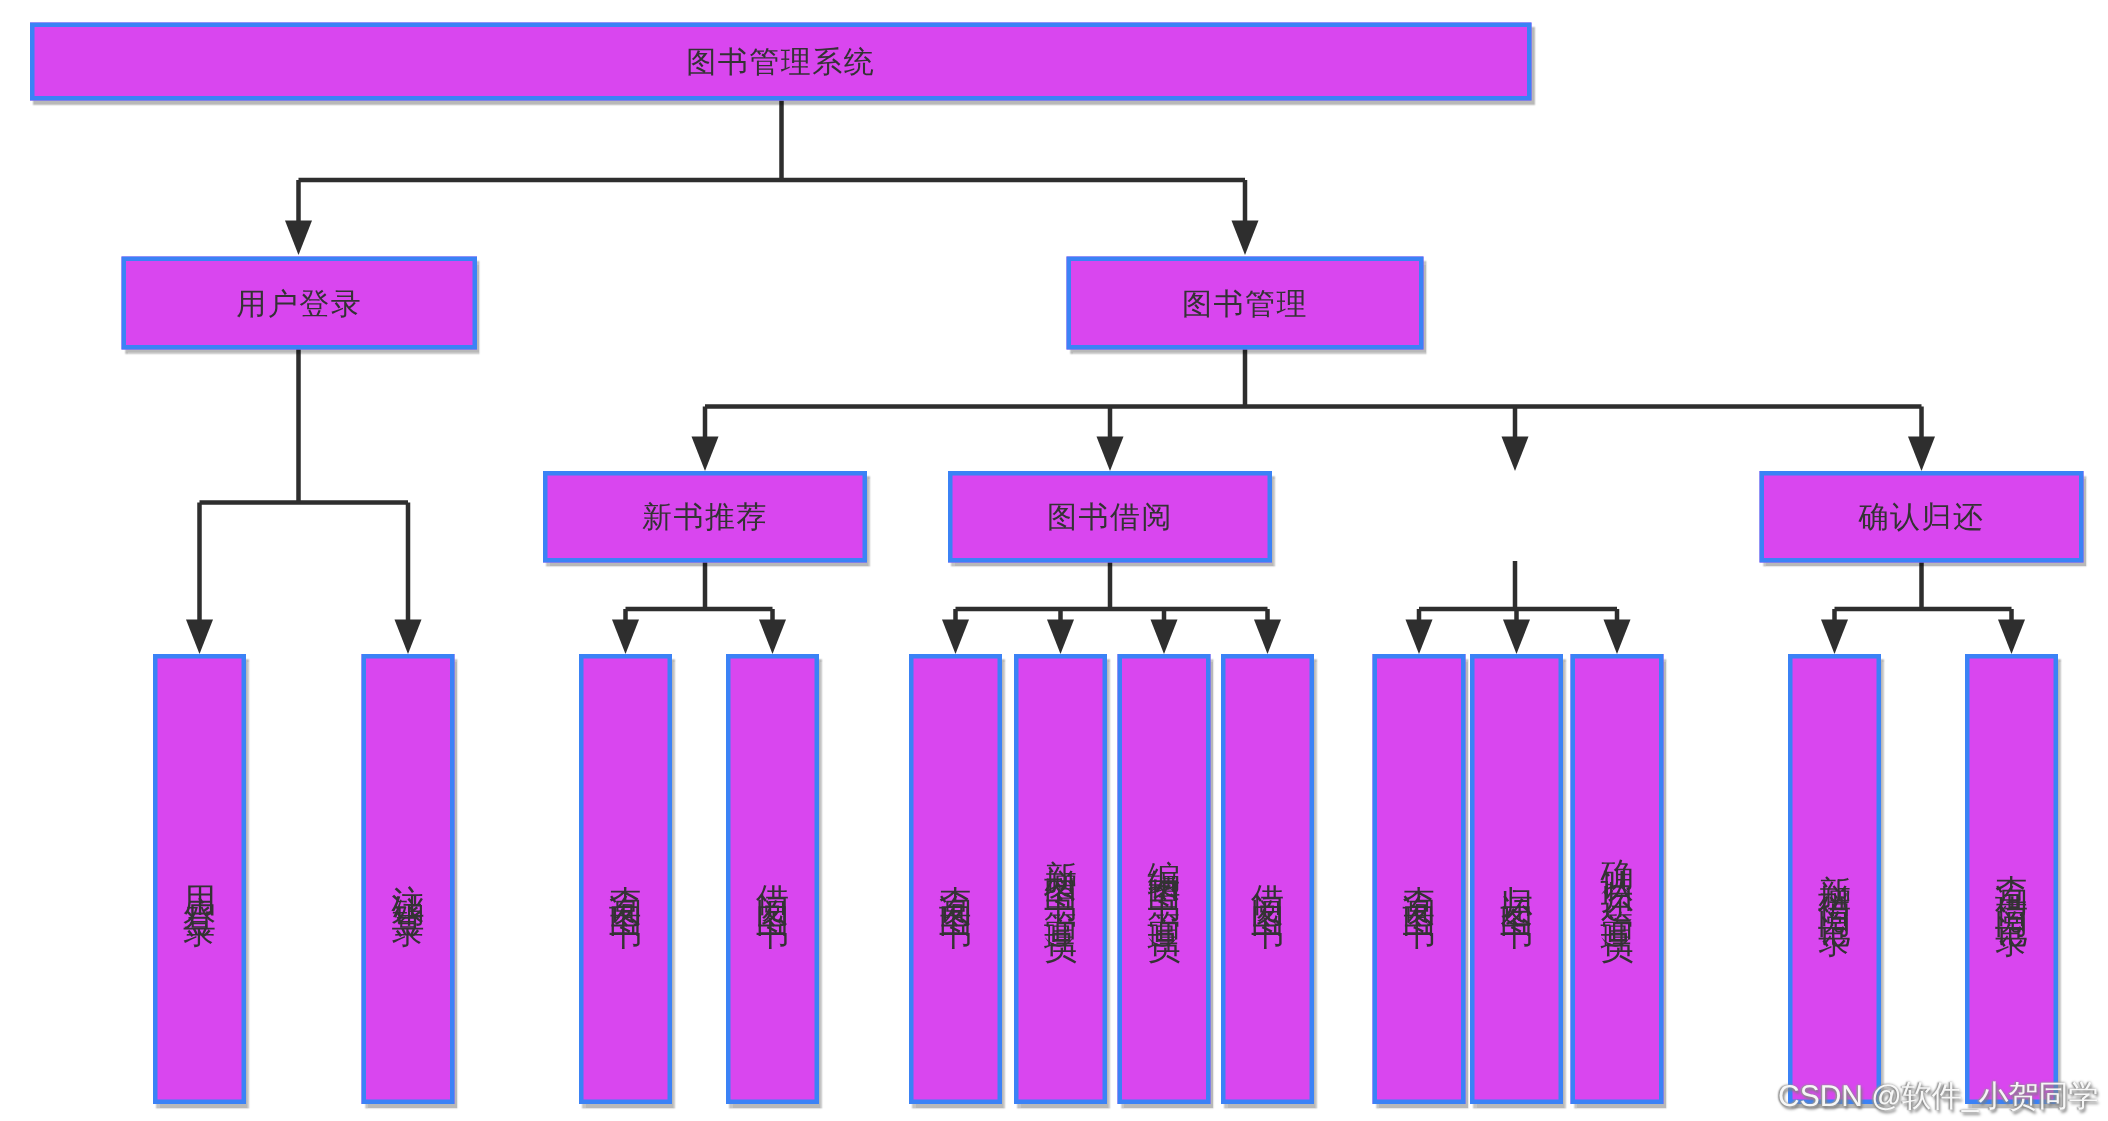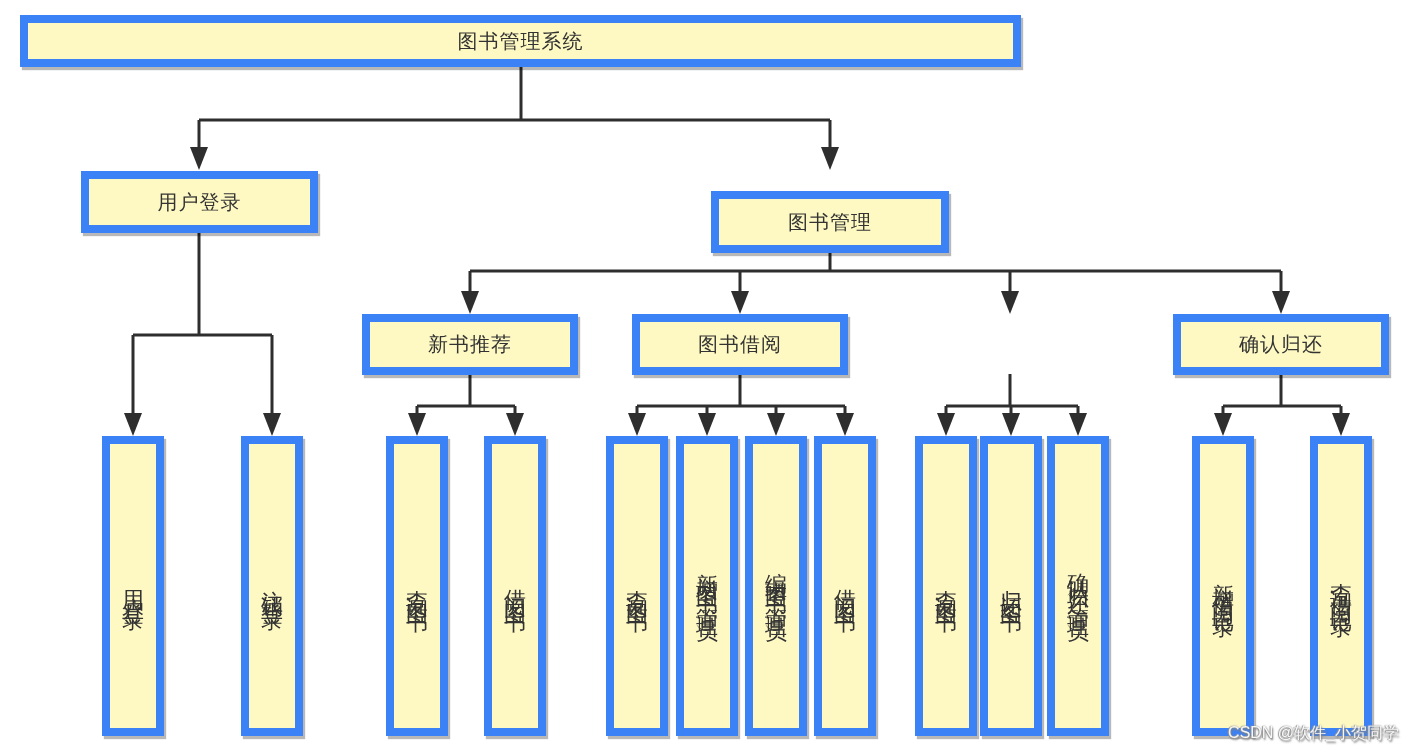--- a/index.html
+++ b/index.html
@@ -17,33 +17,33 @@
   }
   #connectors {
     position: absolute;
     left: 0; top: 0;
     width: 1405px;
     height: 747px;
   }
   .box {
     position: absolute;
     box-sizing: border-box;
-    background: #fef9c3;
-    border: 8px solid #3b82f6;
+    background: #d946ef;
+    border: 3px solid #3b82f6;
     box-shadow: 2px 3px 1px rgba(0,0,0,0.28);
     display: flex;
     align-items: center;
     justify-content: center;
     color: #333333;
     z-index: 2;
   }
   .hbox { font-size: 20px; letter-spacing: 1px; }
   .root-box   { left: 20px;  top: 15px;  width: 1001px; height: 52px; }
   .l2a        { left: 81px;  top: 171px; width: 237px;  height: 62px; }
-  .l2b        { left: 711px; top: 171px; width: 238px;  height: 62px; margin-top: 20px; }
+  .l2b        { left: 711px; top: 171px; width: 238px;  height: 62px; }
   .l3         { top: 314px; height: 61px; width: 216px; text-align: center; }
   .l3-1 { left: 362px; }
   .l3-2 { left: 632px; }
   .l3-3 { left: 902px; }
   .l3-4 { left: 1173px; }
   .leaf {
     top: 436px;
     width: 62px;
     height: 300px;
     writing-mode: vertical-rl;
@@ -62,21 +62,21 @@
   .lf-8  { left: 814px; }
   .lf-9  { left: 915px; }
   .lf-10 { left: 980px; }
   .lf-11 { left: 1047px; }
   .lf-12 { left: 1192px; }
   .lf-13 { left: 1310px; }
   .watermark {
     position: absolute;
     right: 6px;
     bottom: 3px;
-    font-size: 16px;
+    font-size: 20px;
     color: rgba(255,255,255,0.92);
     text-shadow: 0 0 2px #8f8f8f, 1px 2px 2px #7d7d7d, -1px 0 1px #9a9a9a;
     z-index: 5;
     white-space: nowrap;
   }
 </style>
 </head>
 <body>
 
 <div id="canvas">

